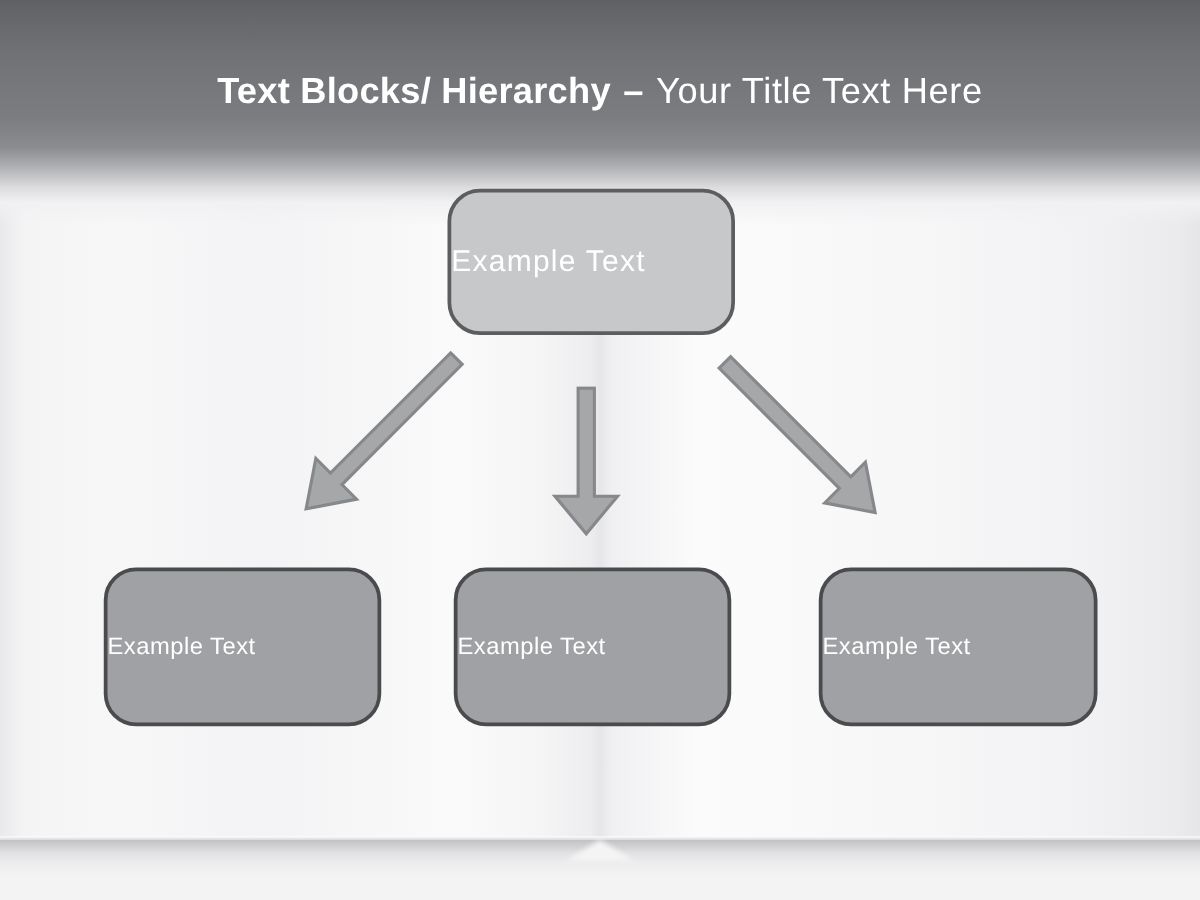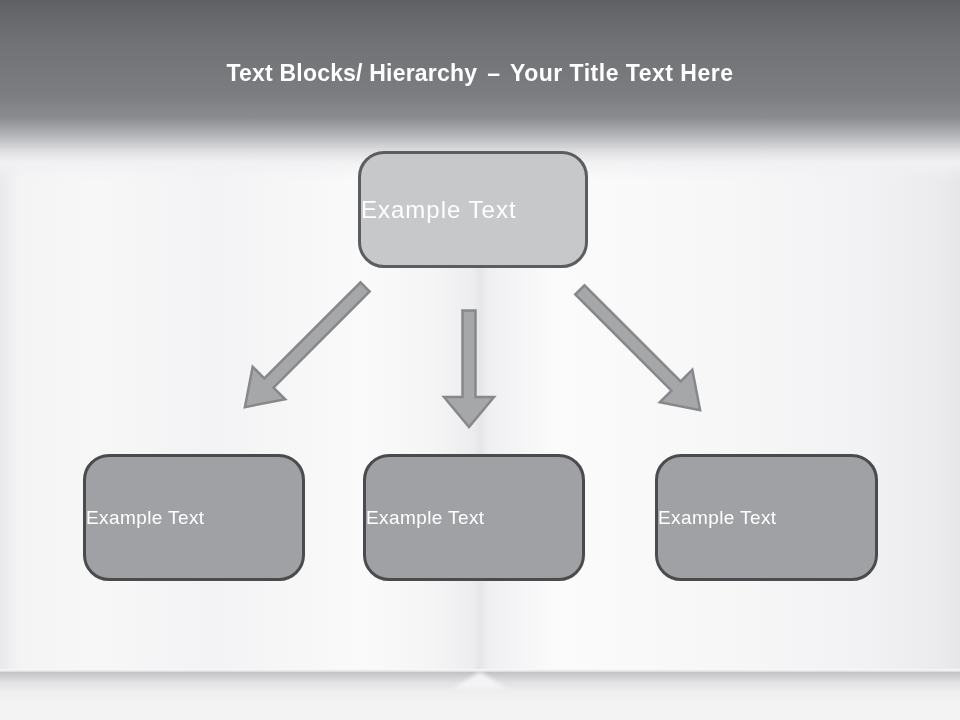--- a/index.html
+++ b/index.html
@@ -42,25 +42,25 @@
   .banner {
     position:absolute; left:0; top:0; right:0; height:185px;
     background:linear-gradient(180deg,
       #5d5f63 0px, var(--banner_top,#626468) 6px, #717276 45px,
       #7c7d81 95px, var(--banner_bottom,#8b8c90) 118px, #b3b4b7 135px,
       #dcdcde 150px, #f1f1f3 162px, rgba(246,246,247,0) 180px);
   }
   .title-row {
     position:absolute; left:0; top:0; right:0; height:146px;
     display:flex; align-items:center; justify-content:center;
-    color:var(--title_text,#fff); font-size:23px; white-space:pre;
+    color:var(--title_text,#fff); font-size:29px; white-space:pre;
   }
   .t-bold { font-weight:700; letter-spacing:0.2px; }
   .t-dash { font-weight:700; margin:0 10px; }
-  .t-light { font-weight:700; letter-spacing:0.5px; }
+  .t-light { font-weight:400; letter-spacing:0.5px; }
 
   
   .node {
     position:absolute; display:flex; align-items:center; 
     color:var(--node_text,#fff); text-align:center; box-sizing:border-box;
   }
   .root {
     left:358px; top:151px; width:230px; height:117px;
     background:var(--root_fill,#c7c8c9); border:3px solid var(--root_border,#5c5d60);
     border-radius:26px; font-size:24px; letter-spacing:1px;

